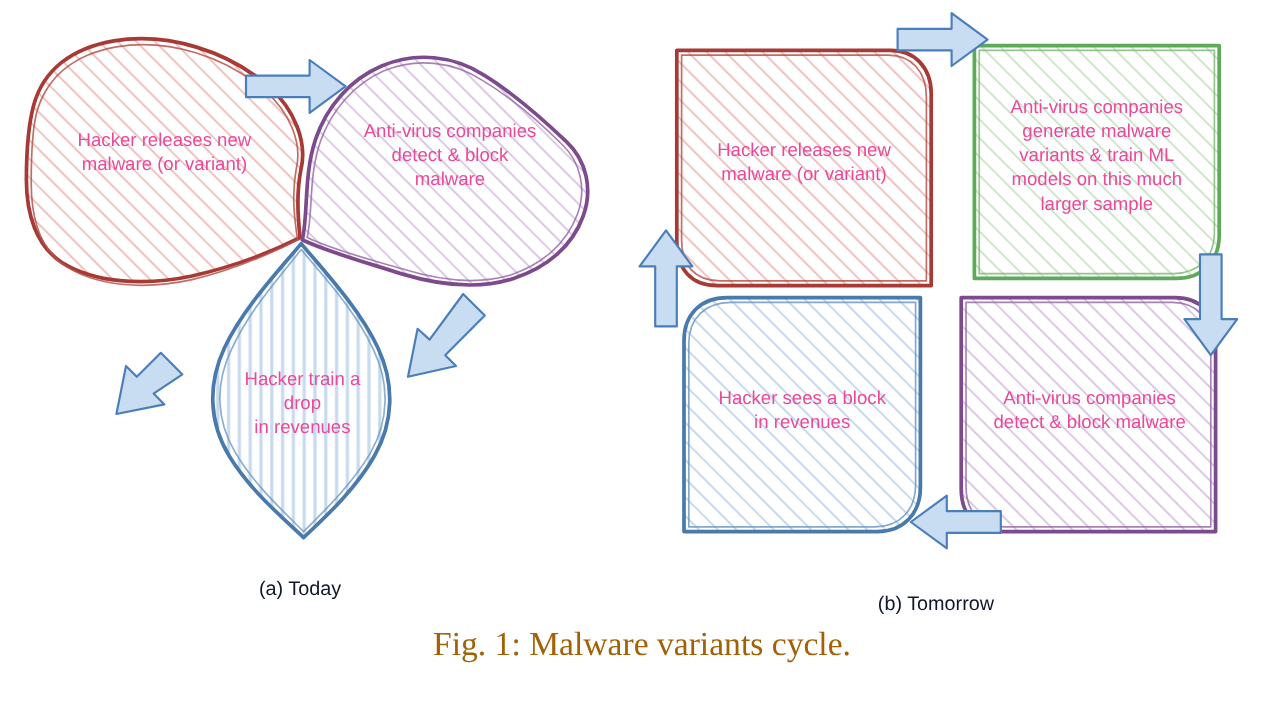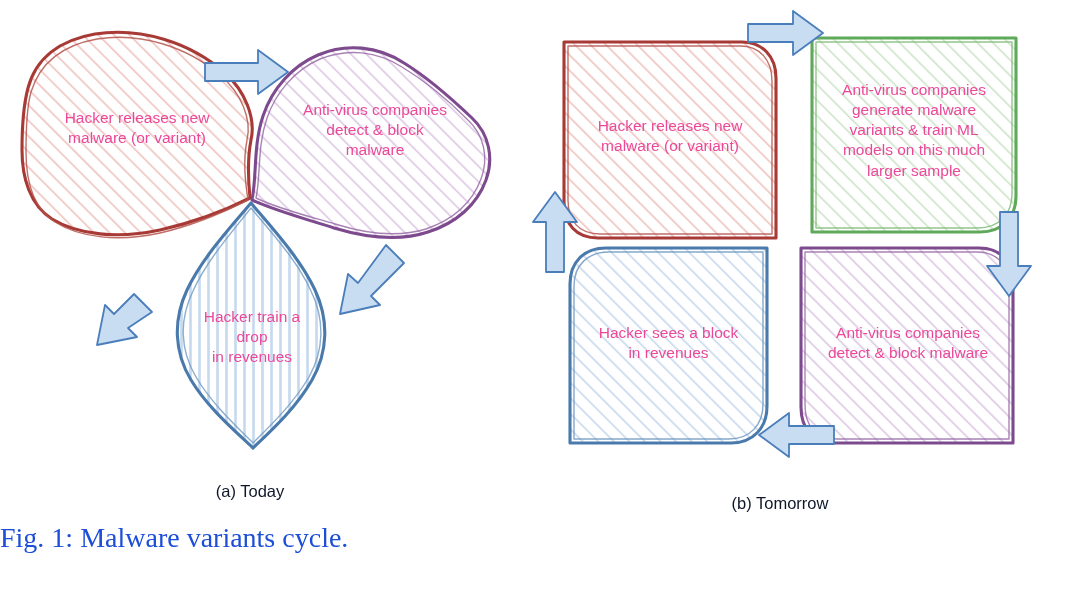--- a/index.html
+++ b/index.html
@@ -42,23 +42,24 @@
     font-size: 16.5px;
     color: #0f172a;
     text-align: center;
     white-space: nowrap;
   }
   .fig-caption {
     position: absolute;
     left: 0;
     top: 522px;
     width: 1070px;
+    text-align: center;
     font-family: "Liberation Serif", serif;
     font-size: 28px;
-    color: #1d4ed8;
+    color: #a16207;
     white-space: nowrap;
   }
 </style>
 </head>
 <body>
 
 <div id="figure">
 
   <svg class="canvas" viewBox="0 0 1070 602">
     <defs>

